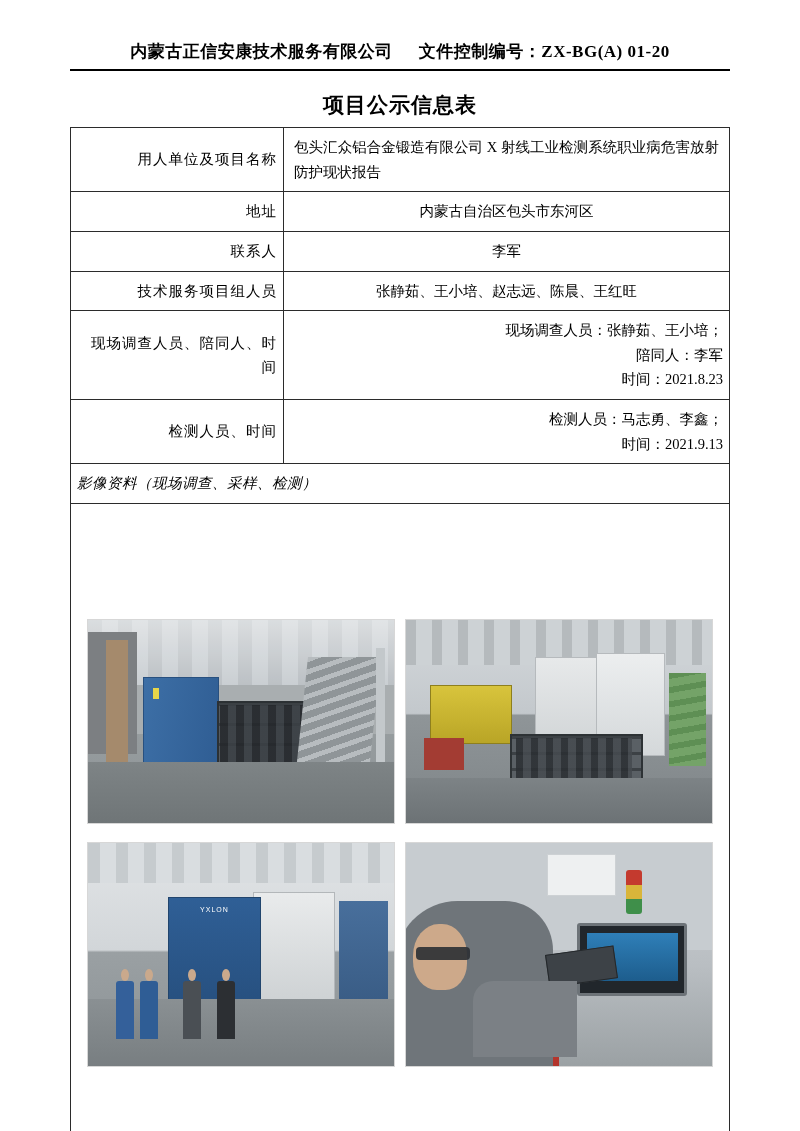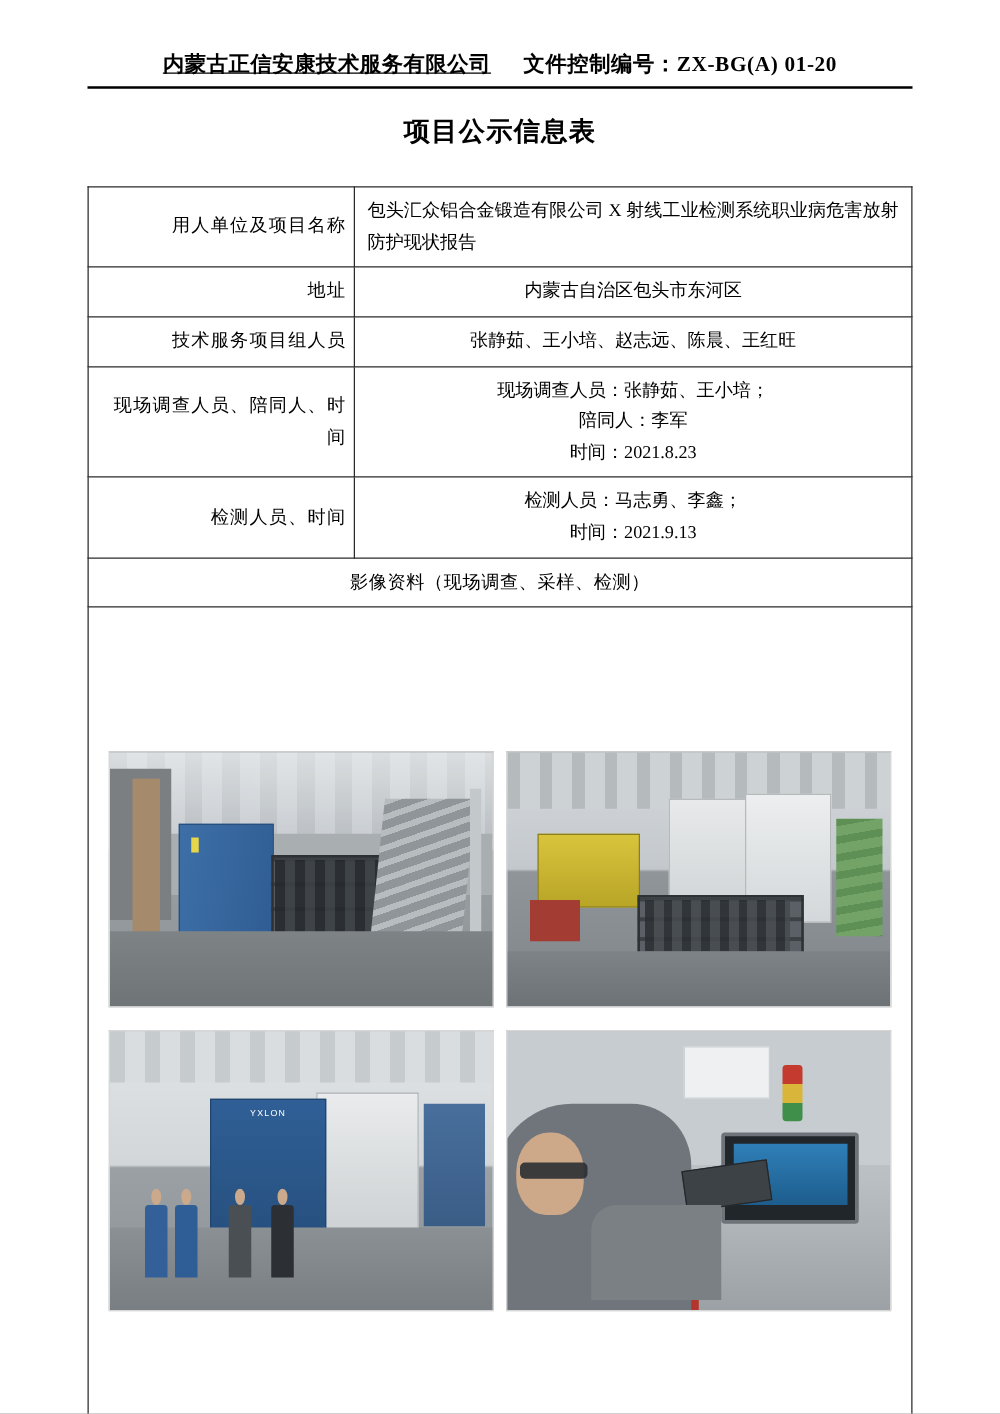--- a/index.html
+++ b/index.html
@@ -31,27 +31,26 @@
     justify-content: center;
     font-weight: bold;
     font-size: 17px;
     letter-spacing: 0.5px;
     padding-bottom: 6px;
     border-bottom: 2px solid #000;
     white-space: nowrap;
   }
   .doc-header .company {
     margin-right: 26px;
-    text-decoration: underline;
   }
   .doc-title {
     text-align: center;
     font-size: 21px;
     font-weight: bold;
-    margin: 20px 0 30px 0;
+    margin: 20px 0 8px 0;
     letter-spacing: 1px;
   }
   table.info {
     width: 100%;
     border-collapse: collapse;
     table-layout: fixed;
   }
   table.info td {
     border: 1px solid #2b2b2b;
     font-size: 14.5px;
@@ -61,36 +60,37 @@
   }
   td.label {
     width: 200px;
     text-align: right;
     letter-spacing: 1px;
   }
   td.value {
     text-align: center;
   }
   td.value.multi {
-    text-align: center;
+    text-align: right;
   }
   td.value .line {
     display: block;
   }
   td.value.just {
     text-align: justify;
     text-align-last: left;
     padding-left: 10px;
     padding-right: 10px;
   }
   td.media-header {
-    text-align: center;
+    text-align: left;
     font-size: 14.5px;
     letter-spacing: 0.5px;
     padding: 6px;
+    font-style: italic;
   }
   td.media-body {
     padding: 0;
     height: 660px;
     vertical-align: top;
   }
   .photo-grid {
     display: grid;
     grid-template-columns: 1fr 1fr;
     grid-template-rows: 205px 225px;
@@ -204,20 +204,24 @@
       <tbody>
         <tr>
           <td class="label">用人单位及项目名称</td>
           <td class="value just">包头汇众铝合金锻造有限公司 X 射线工业检测系统职业病危害放射防护现状报告</td>
         </tr>
         <tr>
           <td class="label">地址</td>
           <td class="value">内蒙古自治区包头市东河区</td>
         </tr>
         <tr>
+          <td class="label">联系人</td>
+          <td class="value">李军</td>
+        </tr>
+        <tr>
           <td class="label">技术服务项目组人员</td>
           <td class="value">张静茹、王小培、赵志远、陈晨、王红旺</td>
         </tr>
         <tr>
           <td class="label">现场调查人员、陪同人、时间</td>
           <td class="value multi">
             <span class="line">现场调查人员：张静茹、王小培；</span>
             <span class="line">陪同人：李军</span>
             <span class="line">时间：2021.8.23</span>
           </td>

